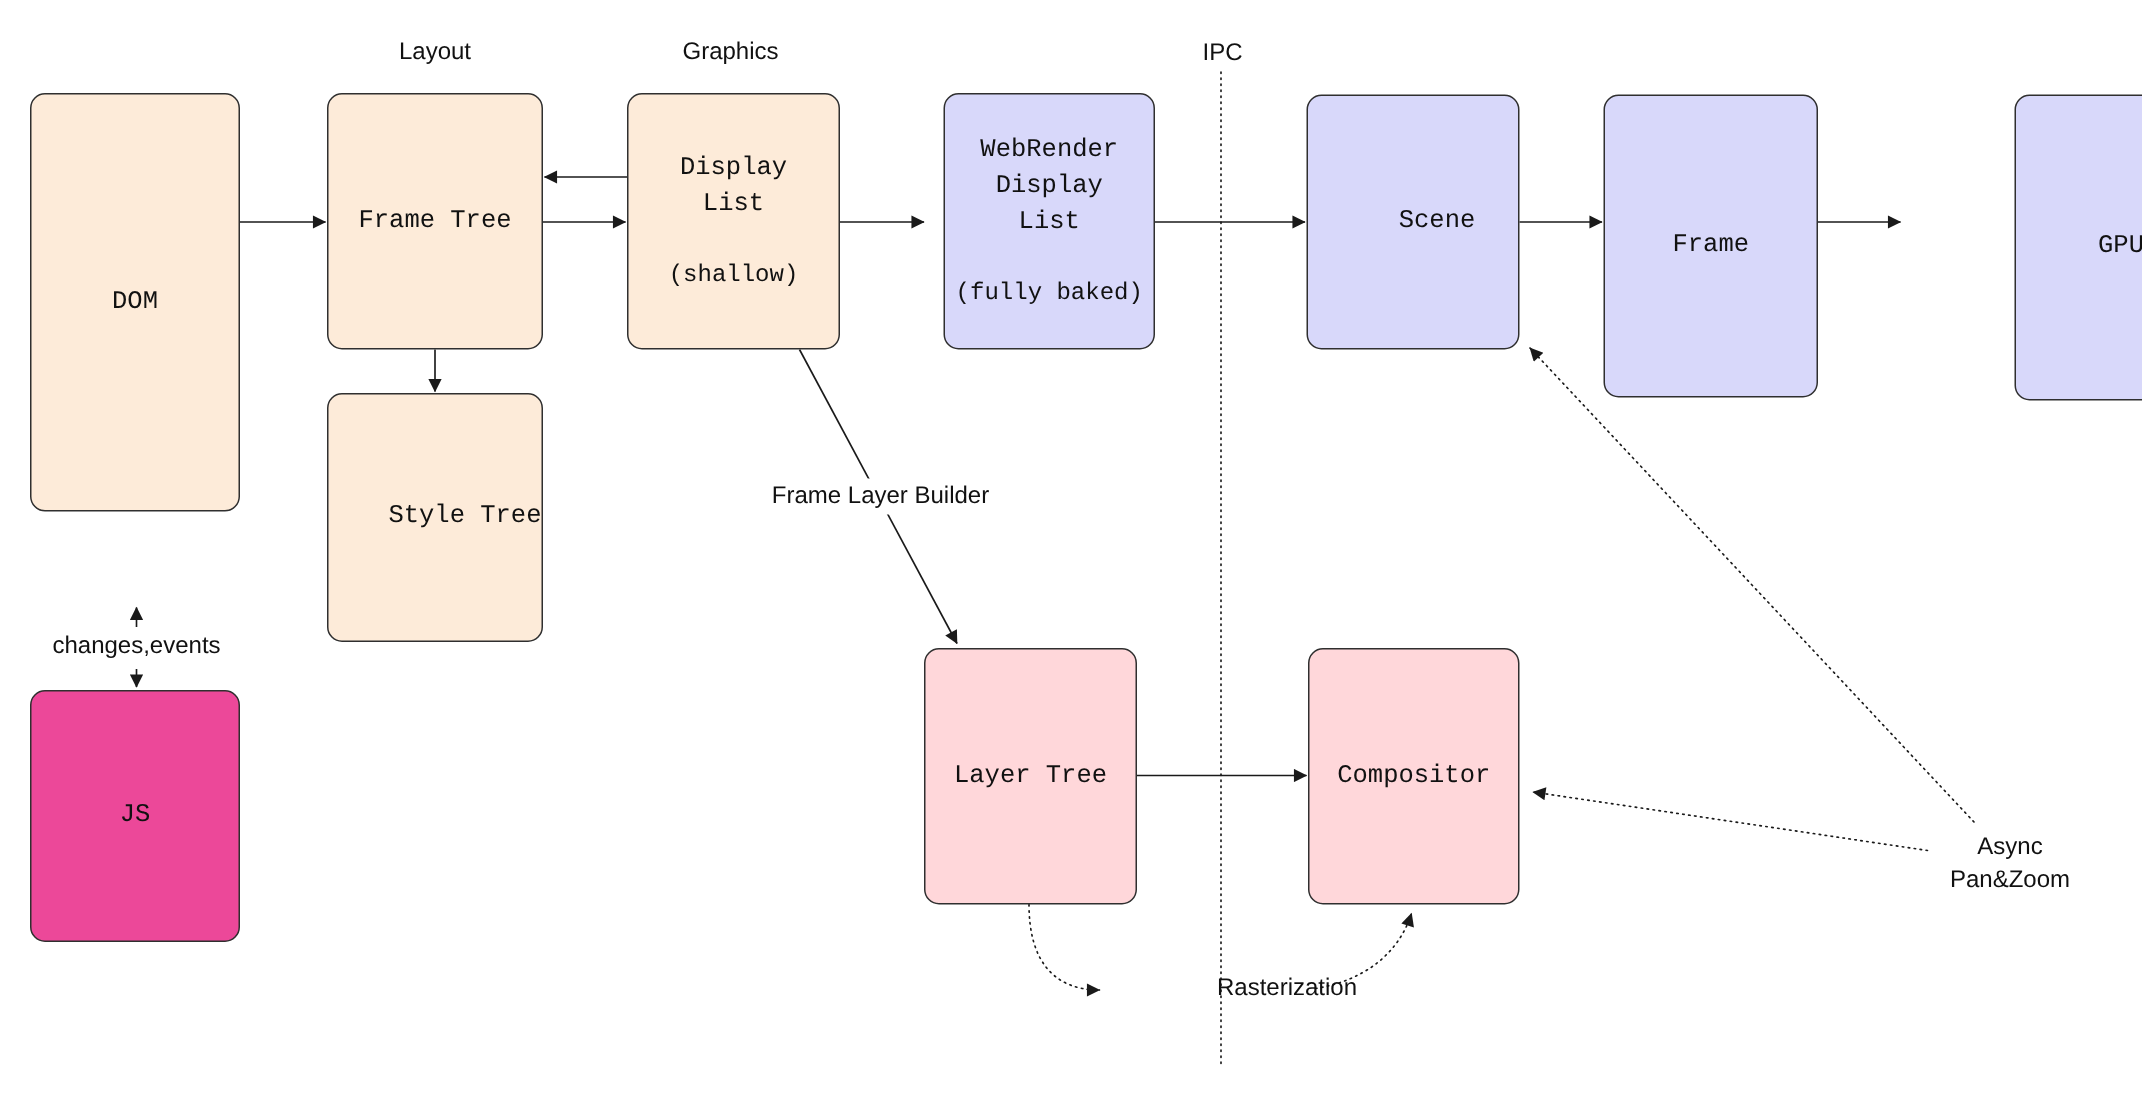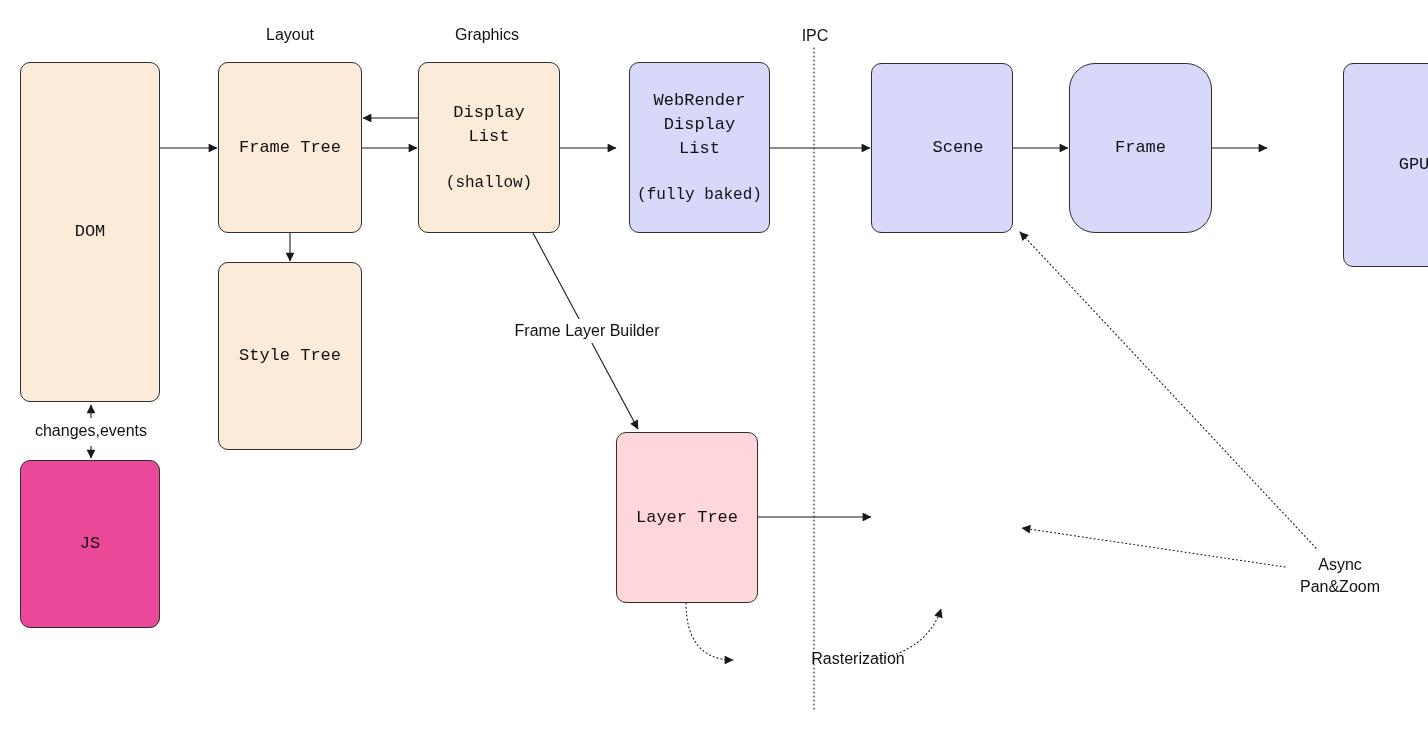--- a/index.html
+++ b/index.html
@@ -39,28 +39,28 @@
     font-family: "Liberation Mono", monospace;
     font-size: 17px;
     line-height: 24px;
     white-space: pre-line;
   }
   .box .sub {
     font-size: 16px;
     margin-top: 22px;
     white-space: pre-line;
   }
-  #box-dom          { left: 20px;   top: 62px;  width: 140px; height: 340px; }
+  #box-dom          { left: 20px;   top: 62px;  width: 140px; height: 279px; }
   #box-js           { left: 20px;   top: 460px; width: 140px; height: 168px; }
   #box-frame-tree   { left: 218px;  top: 62px;  width: 144px; height: 171px; }
-  #box-style-tree   { left: 218px;  top: 262px; width: 144px; height: 188px; }
+  #box-style-tree   { left: 218px;  top: 262px; width: 144px; height: 166px; align-items: flex-end; }
   #box-display-list { left: 418px;  top: 62px;  width: 142px; height: 171px; }
   #box-wr-dl        { left: 617px;  top: 62px;  width: 141px; height: 171px; }
   #box-scene        { left: 871px;  top: 63px;  width: 142px; height: 170px; }
-  #box-frame        { left: 1069px; top: 63px;  width: 143px; height: 170px; border-radius: 26px; }
+  #box-frame        { left: 1069px; top: 63px;  width: 143px; height: 202px; }
   #box-gpu          { left: 1343px; top: 63px;  width: 142px; height: 204px; }
   #box-layer-tree   { left: 616px;  top: 432px; width: 142px; height: 171px; }
   #box-compositor   { left: 872px;  top: 432px; width: 141px; height: 171px; }
   .lbl {
     position: absolute;
     transform: translate(-50%, -50%);
     font-size: 16px;
     line-height: 22px;
     text-align: center;
     white-space: pre-line;
@@ -144,20 +144,23 @@
   </div>
 
   <div class="box" id="box-gpu" style="background-color: rgb(216, 216, 250);">
     <span>GPU</span>
   </div>
 
   <div class="box" id="box-layer-tree" style="background-color: rgb(255, 215, 218);">
     <span>Layer Tree</span>
   </div>
 
+  <div class="box" id="box-compositor" style="background-color: rgb(255, 215, 218);">
+    <span>Compositor</span>
+  </div>
 
   <div class="lbl" id="lbl-layout">Layout</div>
   <div class="lbl" id="lbl-graphics">Graphics</div>
   <div class="lbl" id="lbl-ipc">IPC</div>
   <div class="lbl" id="lbl-changes">changes,events</div>
   <div class="lbl" id="lbl-flb">Frame Layer Builder</div>
   <div class="lbl" id="lbl-raster">Rasterization</div>
   <div class="lbl" id="lbl-apz">Async
 Pan&amp;Zoom</div>
 

